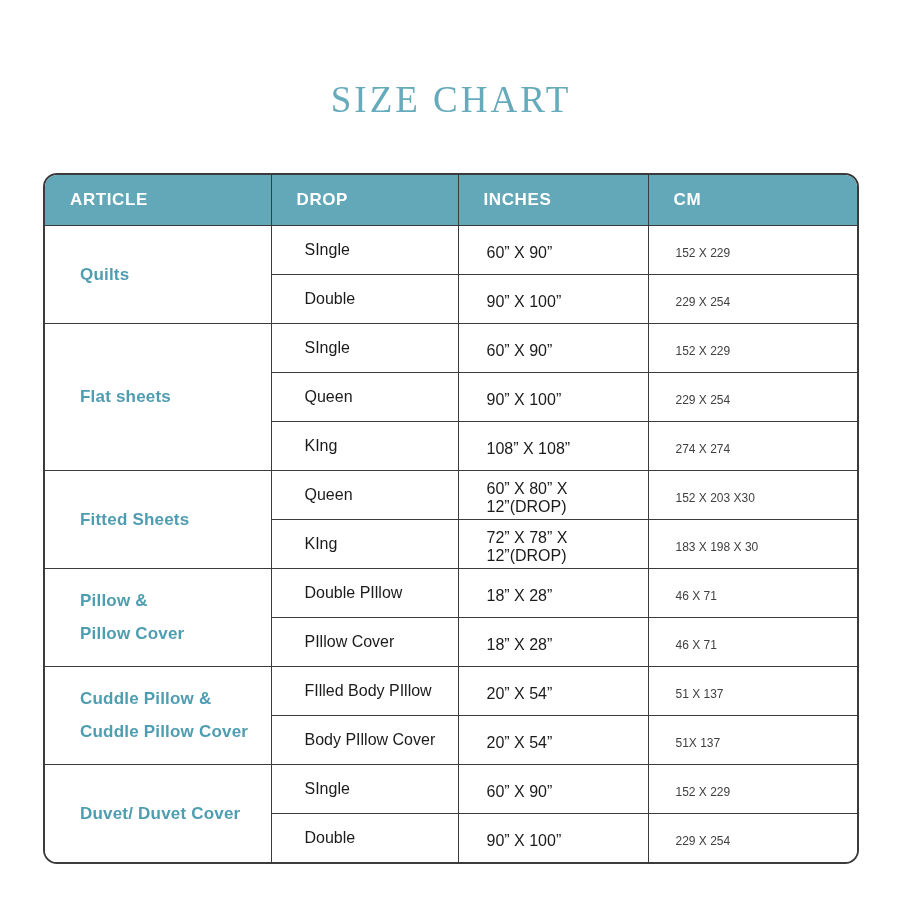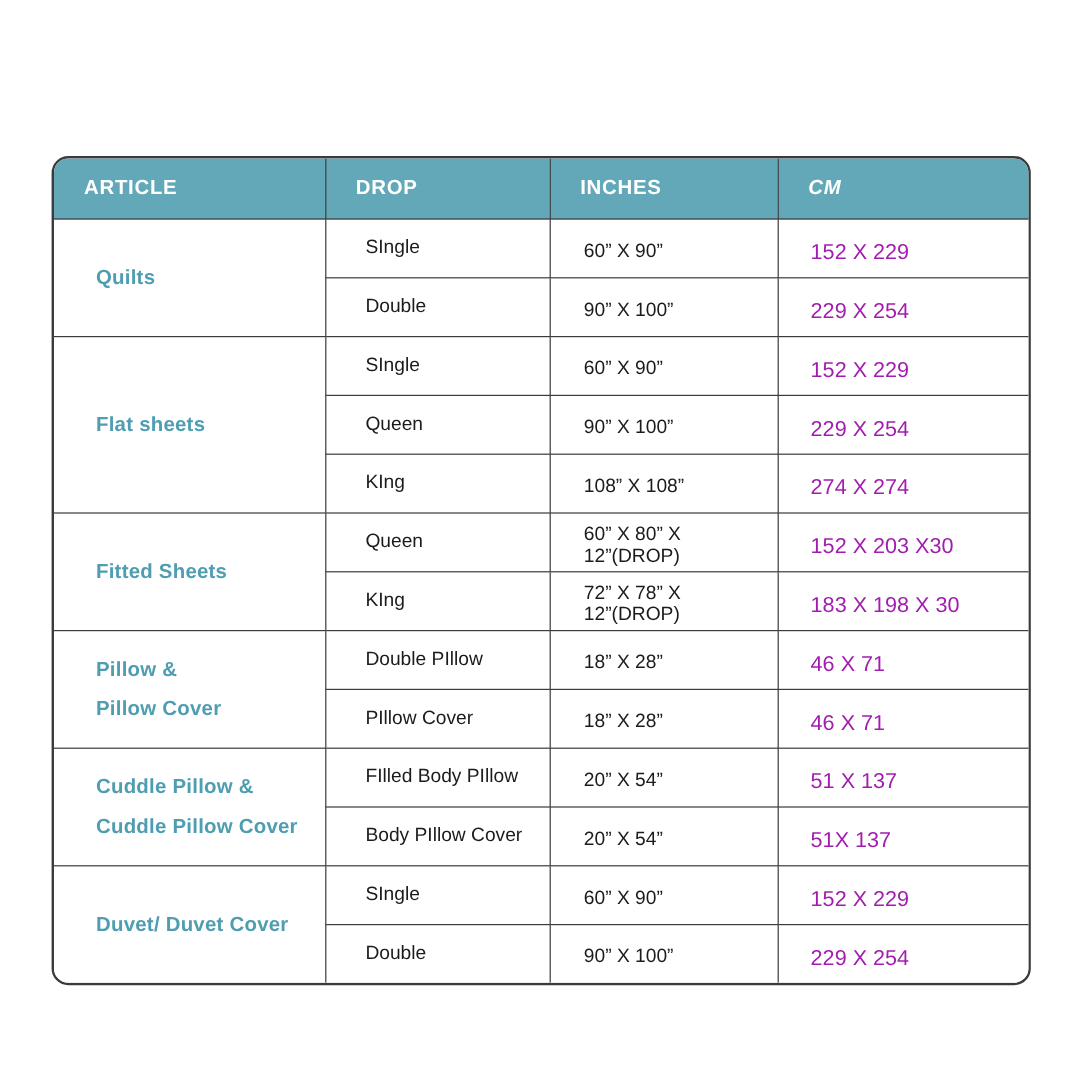--- a/index.html
+++ b/index.html
@@ -44,21 +44,21 @@
   col.c-inches  { width: 190px; }
   col.c-cm      { width: 213px; }
 
   th, td {
     border: 1.5px solid #3b3b3b;
     padding: 0;
     vertical-align: middle;
   }
   th { border-top: 0; }
   th.first { border-left: 0; }
-  th.last  { border-right: 0; font-style: italic; }
+  th.last  { border-right: 0; }
   td.cell-article { border-left: 0; }
   td.col-cm { border-right: 0; }
   tr.last-row td { border-bottom: 0; }
   td.span-bottom { border-bottom: 0; }
 
   thead th {
     background: #62a8b8;
     color: #ffffff;
     height: 50px;
     text-align: left;
@@ -79,28 +79,29 @@
   .cell-article .a-pad {
     padding-left: 35px;
     display: flex;
     flex-direction: column;
     gap: 13px;
   }
   .cell-size   { font-size: 16px; color: #1b1b1b; }
   .cell-size   .s-pad { padding-left: 33px; }
   .cell-inches { font-size: 16px; color: #1b1b1b; margin-left: 40px; }
   .cell-inches .i-pad { padding-left: 28px; padding-top: 6px; }
-  .cell-cm     { font-size: 18px; color: #a21caf; }
+  .cell-cm     { font-size: 12px; color: #404040; }
   .cell-cm     .c-pad { padding-left: 27px; padding-top: 6px; }
 </style>
 </head>
 <body>
 
 <div class="page">
 
+  <h1 class="title">SIZE CHART</h1>
 
   <div class="table-wrap">
     <table>
       <colgroup>
         <col class="c-article">
           <col class="c-size">
           <col class="c-inches">
           <col class="c-cm">
       </colgroup>
       <thead>

